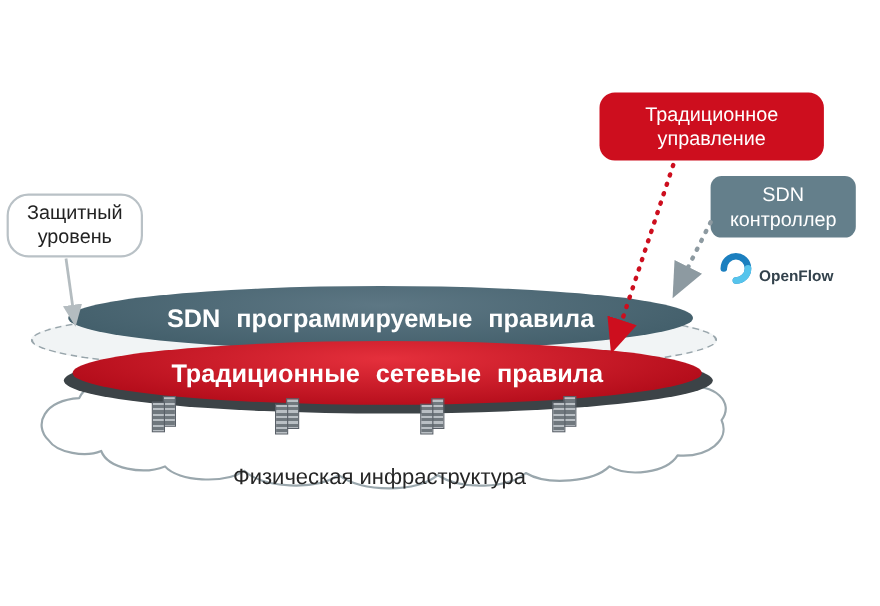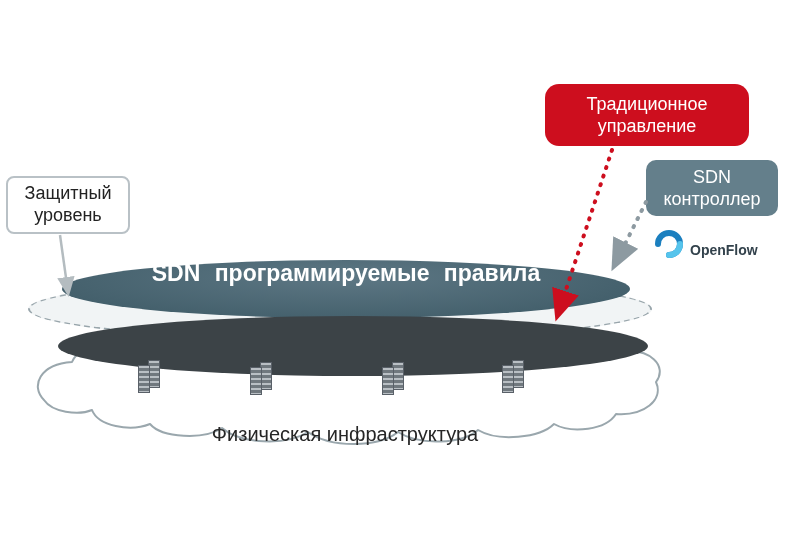--- a/index.html
+++ b/index.html
@@ -7,30 +7,30 @@
   .stage{position:relative; width:800px; height:551px; background:#ffffff; overflow:hidden;}
 
   
   .box{position:absolute; display:flex; align-items:center; justify-content:center;
        text-align:center; box-sizing:border-box;}
   .box-red{left:545px; top:84px; width:204px; height:62px; background:#cd0e1e;
            border-radius:14px; color:#ffffff; font-size:18px; line-height:1.25; padding:6px 14px;}
   .box-slate{left:646px; top:160px; width:132px; height:56px; background:#647f8b;
            border-radius:10px; color:#ffffff; font-size:18px; line-height:1.25; padding:4px 10px;}
   .box-white{left:6px; top:176px; width:124px; height:58px; background:#ffffff;
-           border:2px solid #b9c1c6; border-radius:8px; color:#222; font-size:18px;
+           border:2px solid #b9c1c6; border-radius:20px; color:#222; font-size:18px;
            line-height:1.2; padding:4px 8px;}
 
   
   .openflow{position:absolute; left:650px; top:226px; width:130px; height:42px;}
   .openflow .mark{position:absolute; left:2px; top:0;}
   .openflow .word{position:absolute; left:40px; top:16px; font-size:14px; font-weight:bold; color:#33424c;}
 
   
-  .ellipse{position:absolute; border-radius:50%; display:flex; 
+  .ellipse{position:absolute; border-radius:50%; display:flex; align-items:center;
            justify-content:center; text-align:center; box-sizing:border-box;}
   .ellipse-dashed{left:28px; top:278px; width:624px; height:62px;
            background:#f1f4f5; border:2px dashed #98a5ab;}
   .ellipse-dark{left:62px; top:260px; width:568px; height:58px;
            background:radial-gradient(ellipse at 50% 30%, #5d7784 0%, #44606c 75%);
            color:#ffffff; font-size:23px; font-weight:bold; word-spacing:8px;}
   .ellipse-shadow{left:58px; top:316px; width:590px; height:60px; background:#3c4347;}
   .ellipse-red{left:66px; top:310px; width:572px; height:58px;
            background:radial-gradient(ellipse at 50% 28%, #e5303c 0%, #b30c1a 78%);
            color:#ffffff; font-size:23px; font-weight:bold; word-spacing:8px;}
@@ -72,20 +72,23 @@
   </svg>
 
   <div class="ellipse ellipse-dashed"></div>
 
   <div class="ellipse ellipse-dark">
     <span>SDN программируемые правила</span>
   </div>
 
   <div class="ellipse ellipse-shadow"></div>
 
+  <div class="ellipse ellipse-red">
+    <span>Традиционные сетевые правила</span>
+  </div>
 
   <div class="server" style="left:136px; top:360px;">
     <div class="tower back"></div>
       <div class="tower front"></div>
   </div>
   <div class="server" style="left:248px; top:362px;">
     <div class="tower back"></div>
       <div class="tower front"></div>
   </div>
   <div class="server" style="left:380px; top:362px;">

